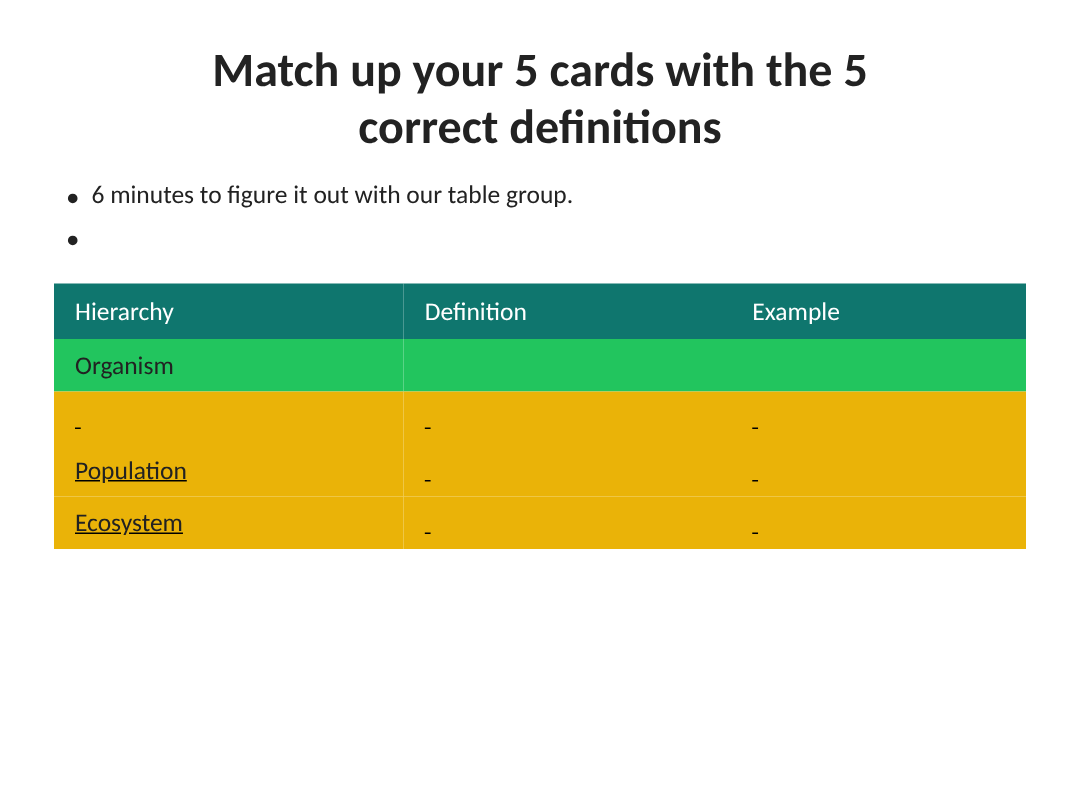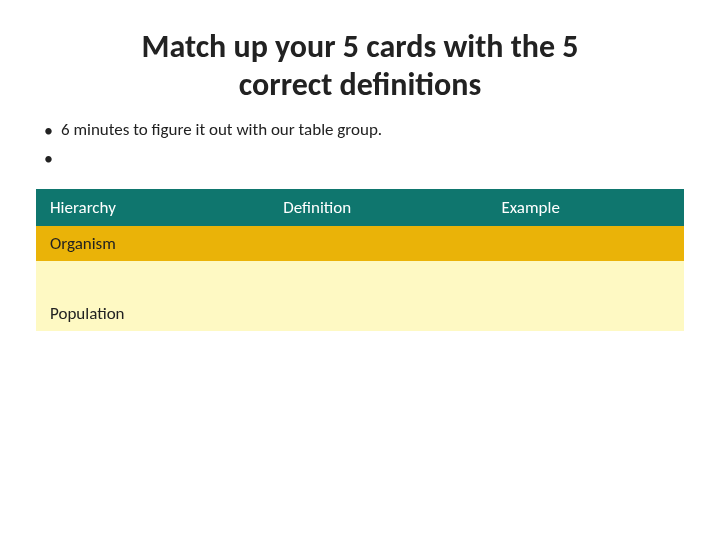--- a/index.html
+++ b/index.html
@@ -70,25 +70,26 @@
     }
 
     .table-container td {
       font-size: 17px;
       color: #222222;
       padding: 7px 14px;
       border: none;
     }
 
     .row-light {
-      background-color: #eab308;
+      background-color: #22c55e;
     }
 
     .row-white {
-      background-color: #fef9c3;
+      background-color: #eab308;
+      text-decoration: underline;
     }
   </style>
 </head>
 <body>
 
 <div class="page">
 
   <div class="title">
     <span>Match up your 5 cards with the 5</span><br>
     <span>correct definitions</span>
@@ -121,16 +122,21 @@
         <tr class="row-white">
           <td>&nbsp;</td>
           <td>&nbsp;</td>
           <td>&nbsp;</td>
         </tr>
         <tr class="row-white">
           <td>Population</td>
           <td>&nbsp;</td>
           <td>&nbsp;</td>
         </tr>
+        <tr class="row-white">
+          <td>Ecosystem</td>
+          <td>&nbsp;</td>
+          <td>&nbsp;</td>
+        </tr>
       </tbody>
   </table>
 
 </div>
 
 </body></html>

